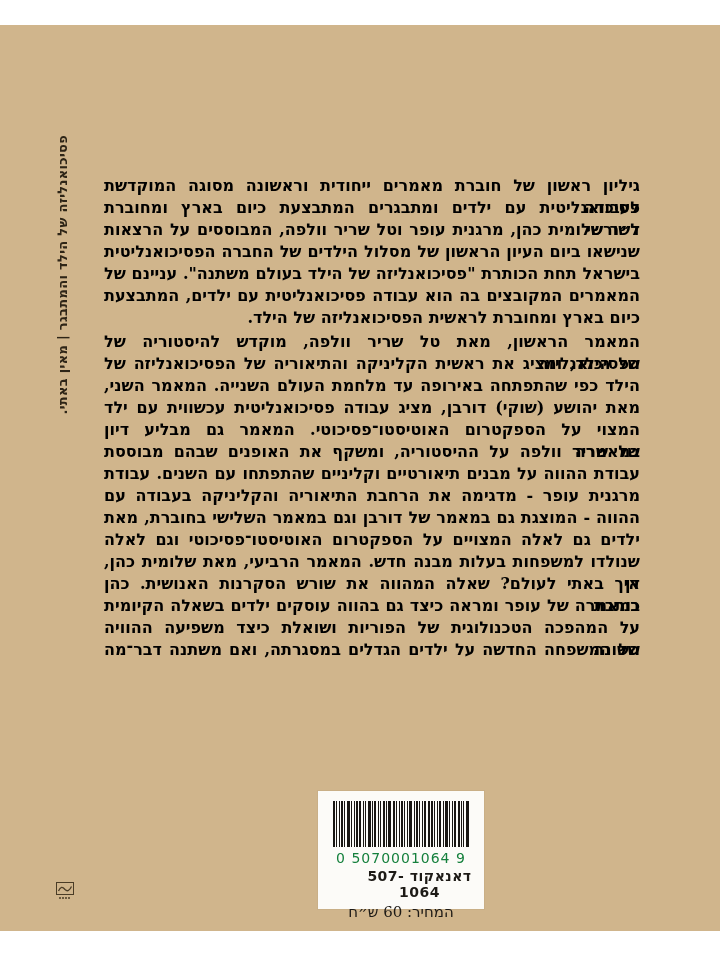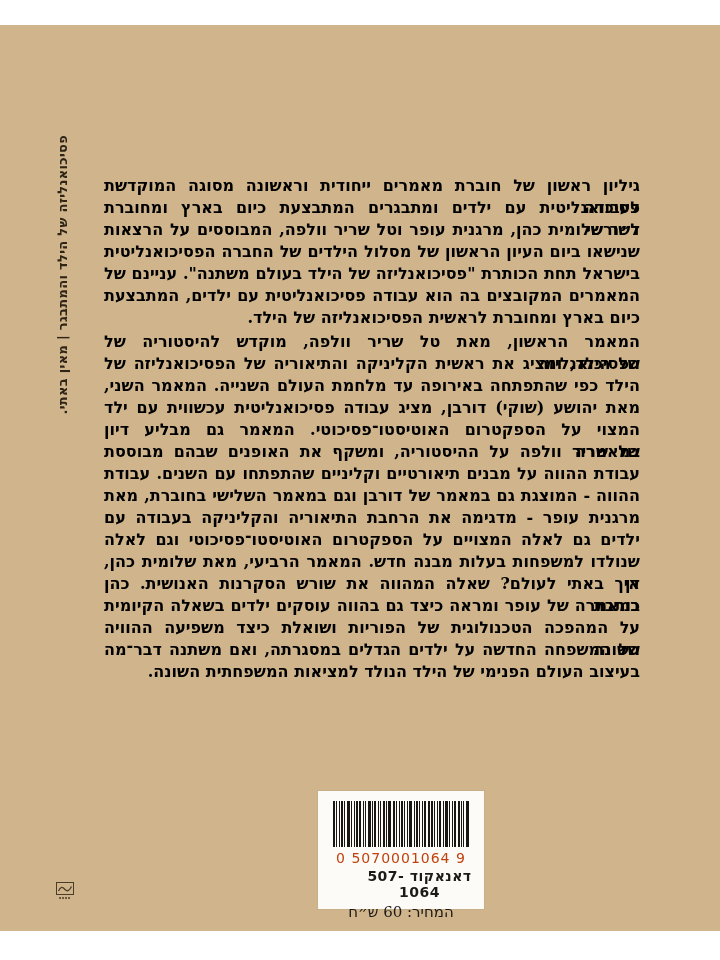--- a/index.html
+++ b/index.html
@@ -41,21 +41,21 @@
     text-align:center;
   }
   .bars{
     position:relative;margin:10px auto 0 auto;width:137px;height:46px;
     overflow:hidden;
   }
   .bars .bar{position:absolute;top:0;bottom:0;background:#191613;}
   .barcode-number{
     margin-top:3px;
     font-family:"DejaVu Sans",sans-serif;
-    font-size:14px;letter-spacing:1px;color:#c2410c;
+    font-size:14px;letter-spacing:1px;color:#15803d;
   }
   .danacode{
     margin-top:2px;direction:rtl;
     font-family:"DejaVu Sans",sans-serif;
     font-size:14px;font-weight:700;color:#1d1a16;letter-spacing:.5px;margin-left:37px;
   }
   .price{
     margin-top:3px;direction:rtl;
     font-family:"DejaVu Serif","DejaVu Sans",serif;
     font-size:15px;color:#1d1a16;
@@ -83,29 +83,28 @@
         <div class="line last">כיום בארץ ומחוברת לראשית הפסיכואנליזה של הילד.</div>
       </div>
     <div class="paragraph">
         <div class="line">המאמר הראשון, מאת טל שריר וולפה, מוקדש להיסטוריה של הפסיכואנליזה</div>
         <div class="line">של הילד, ומציג את ראשית הקליניקה והתיאוריה של הפסיכואנליזה של</div>
         <div class="line">הילד כפי שהתפתחה באירופה עד מלחמת העולם השנייה. המאמר השני,</div>
         <div class="line">מאת יהושע (שוקי) דורבן, מציג עבודה פסיכואנליטית עכשווית עם ילד</div>
         <div class="line">המצוי על הספקטרום האוטיסטו־פסיכוטי. המאמר גם מבליע דיון במאמרה</div>
         <div class="line">של שריר וולפה על ההיסטוריה, ומשקף את האופנים שבהם מבוססת</div>
         <div class="line">עבודת ההווה על מבנים תיאורטיים וקליניים שהתפתחו עם השנים. עבודת</div>
+        <div class="line">מרגנית עופר - מדגימה את הרחבת התיאוריה והקליניקה בעבודה עם</div>
         <div class="line">ההווה - המוצגת גם במאמר של דורבן וגם במאמר השלישי בחוברת, מאת</div>
-        <div class="line">מרגנית עופר - מדגימה את הרחבת התיאוריה והקליניקה בעבודה עם</div>
         <div class="line">ילדים גם לאלה המצויים על הספקטרום האוטיסטו־פסיכוטי וגם לאלה</div>
         <div class="line">שנולדו למשפחות בעלות מבנה חדש. המאמר הרביעי, מאת שלומית כהן, דן</div>
         <div class="line">איך באתי לעולם? שאלה המהווה את שורש הסקרנות האנושית. כהן כותבת</div>
         <div class="line">במאמרה של עופר ומראה כיצד גם בהווה עוסקים ילדים בשאלה הקיומית</div>
         <div class="line">על המהפכה הטכנולוגית של הפוריות ושואלת כיצד משפיעה ההוויה השונה</div>
         <div class="line">של המשפחה החדשה על ילדים הגדלים במסגרתה, ואם משתנה דבר־מה</div>
-        <div class="line last">בעיצוב העולם הפנימי של הילד הנולד למציאות המשפחתית השונה.</div>
       </div>
   </div>
 
   <div class="barcode-label">
     <div class="bars" id="bars">
         <span class="bar" style="left:0px;width:2px;"></span>
         <span class="bar" style="left:3px;width:1px;"></span>
         <span class="bar" style="left:6px;width:1px;"></span>
         <span class="bar" style="left:8px;width:2px;"></span>
         <span class="bar" style="left:11px;width:1px;"></span>

